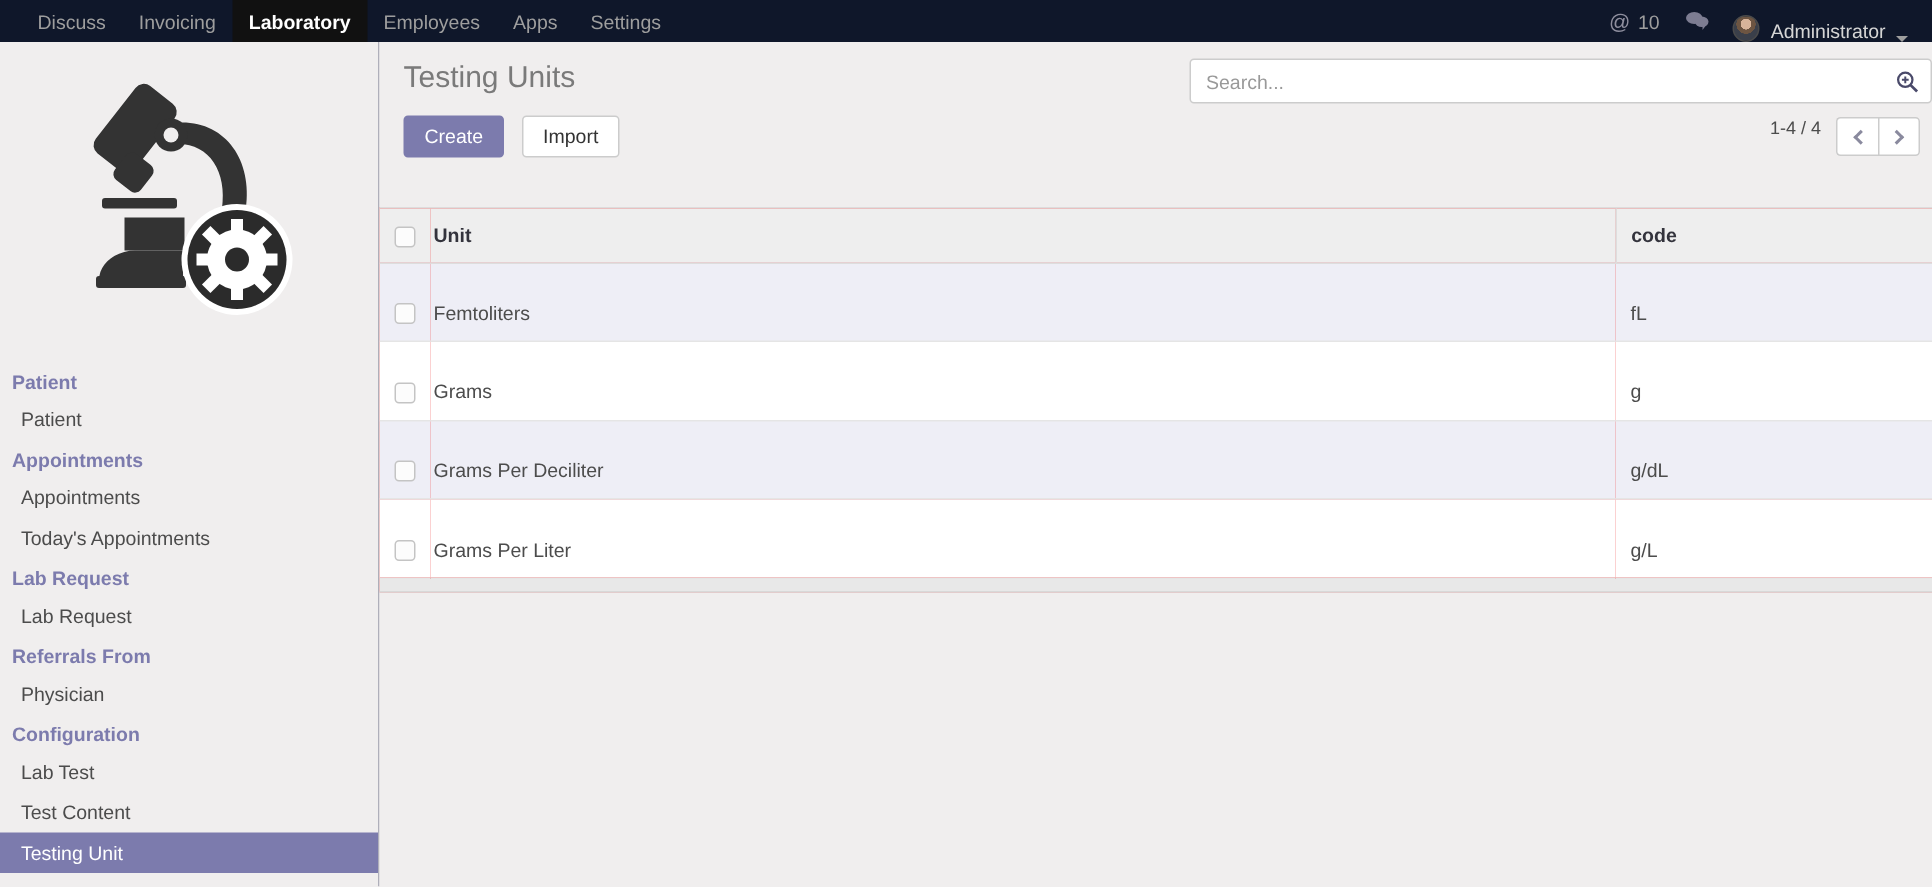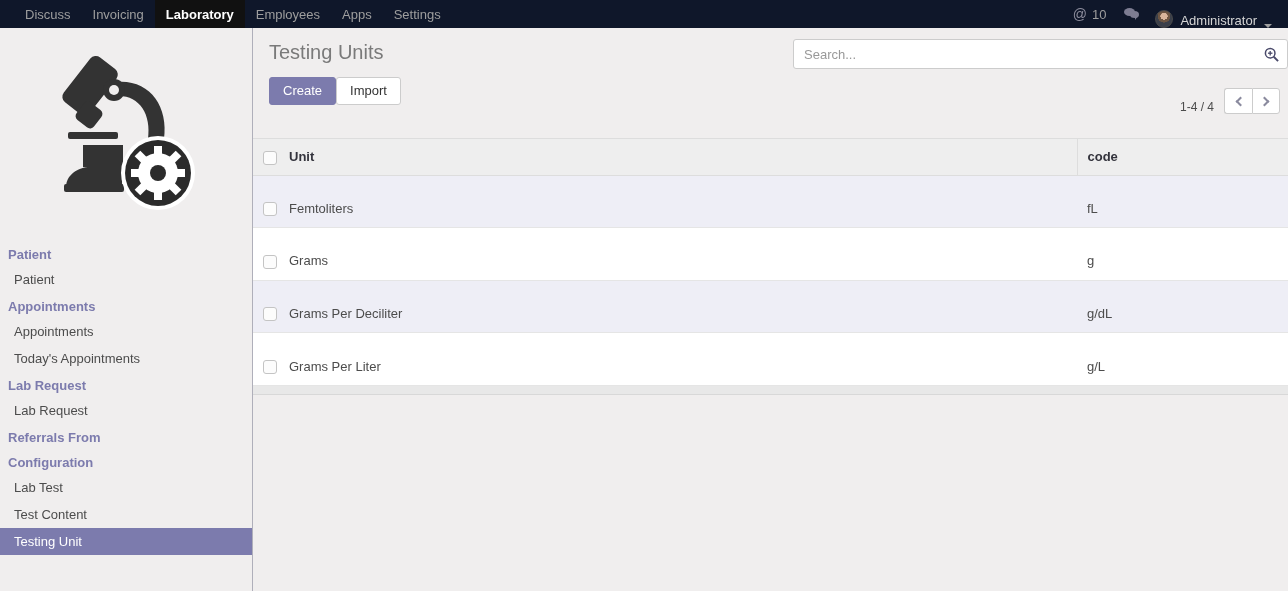--- a/index.html
+++ b/index.html
@@ -99,21 +99,21 @@
   .menu-link.active { background: #7C7BAD; color: #FFFFFF; }
 
   
   #main { flex: 1; background: #F0EEEE; position: relative; overflow: hidden; }
 
   #control-panel { padding: 12px 0 0 0; position: relative; height: 110px; }
   #page-title {
     font-size: 20px; color: #7A7A7A; font-weight: normal;
     padding-left: 16px; line-height: 24px;
   }
-  #btn-row { padding-left: 16px; margin-top: 13px; display: flex; gap: 0; }
+  #btn-row { padding-left: 16px; margin-top: 13px; display: flex; gap: 12px; }
   .btn {
     font-size: 13px; border-radius: 3px; cursor: pointer;
     padding: 6px 13px; line-height: 14px;
   }
   .btn-primary { background: #7C7BAD; color: #FFFFFF; border: 1px solid #7C7BAD; }
   .btn-default { background: #FFFFFF; color: #333333; border: 1px solid #CCCCCC; }
 
   #searchview {
     position: absolute; left: 540px; top: 11px; right: 0;
   }
@@ -125,22 +125,22 @@
   #search-input {
     flex: 1; border: none; outline: none;
     font-size: 13px; color: #14532d;
     font-family: Liberation Sans, sans-serif;
     background: transparent;
   }
   #search-input::placeholder { color: #999999; }
   .search-icon { width: 15px; height: 15px; flex: none; }
 
   #pager {
-    display: flex; align-items: flex-end; justify-content: flex-end;
-    margin-top: 19px; padding-right: 8px; gap: 0;
+    display: flex; align-items: flex-start; justify-content: flex-end;
+    margin-top: 9px; padding-right: 8px; gap: 0;
   }
   #pager-label { font-size: 12px; color: #4C4C4C; margin-right: 10px; }
   .pager-btn {
     width: 28px; height: 26px;
     background: #FFFFFF; border: 1px solid #CCCCCC;
     display: flex; align-items: center; justify-content: center;
     cursor: pointer;
   }
   .pager-btn.prev { border-radius: 3px 0 0 3px; border-right: none; }
   .pager-btn.next { border-radius: 0 3px 3px 0; }
@@ -249,20 +249,21 @@
           <div class="section-title">Appointments</div>
           <div class="menu-link">Appointments</div>
           <div class="menu-link">Today's Appointments</div>
         </div>
         <div class="menu-section">
           <div class="section-title">Lab Request</div>
           <div class="menu-link">Lab Request</div>
         </div>
         <div class="menu-section">
           <div class="section-title">Referrals From</div>
+          <div class="menu-link">Physician</div>
         </div>
         <div class="menu-section">
           <div class="section-title">Configuration</div>
           <div class="menu-link">Lab Test</div>
           <div class="menu-link">Test Content</div>
           <div class="menu-link active">Testing Unit</div>
         </div>
       </div>
   </div>
 

